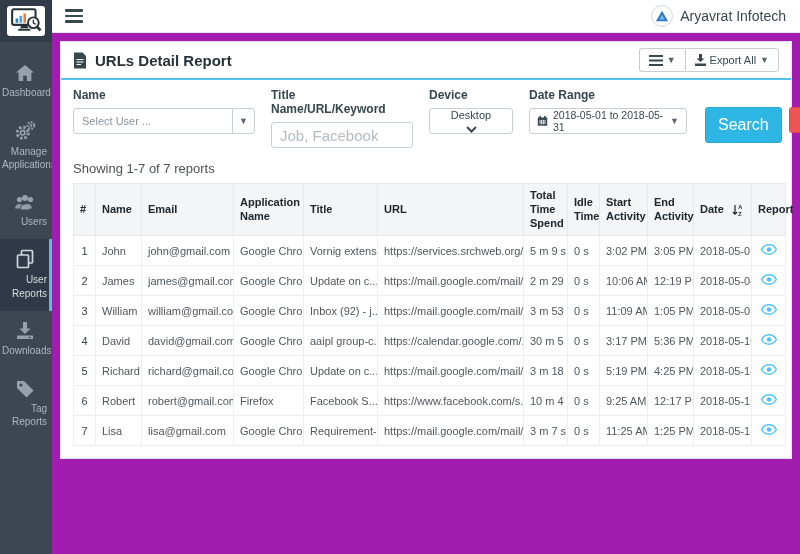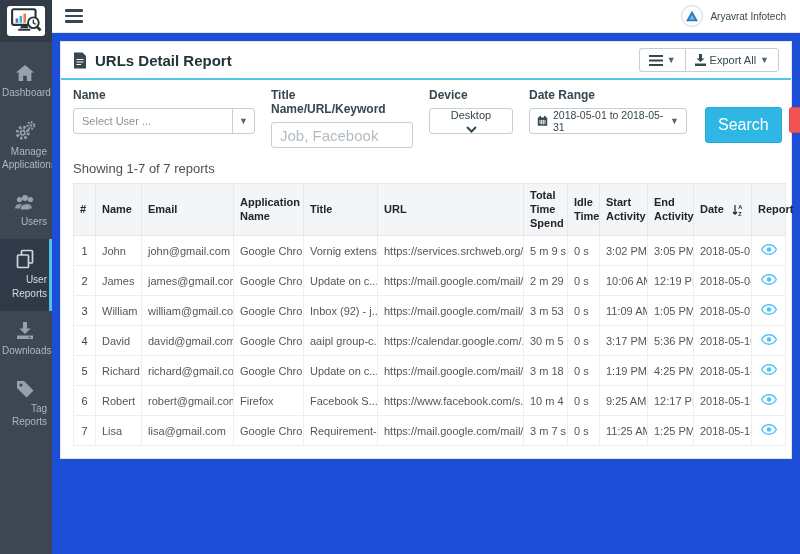--- a/index.html
+++ b/index.html
@@ -18,23 +18,23 @@
   .nav-item.active { background:#303947; border-right:3px solid #4fc1e9; }
   .nav-item.active .lbl { color:#d6dde2; }
 
   
   .right { flex:1; display:flex; flex-direction:column; min-width:0; }
   .topbar { height:33px; background:#fff; border-bottom:1px solid #e5e8eb; display:flex; align-items:center; justify-content:space-between; padding:0 14px 0 13px; }
   .hamburger { width:18px; cursor:pointer; }
   .hamburger span { display:block; height:2.5px; background:#37474f; margin:3px 0; border-radius:1px; }
   .brand { display:flex; align-items:center; gap:7px; cursor:pointer; }
   .avatar { width:22px; height:22px; border-radius:50%; border:1px solid #d3dae0; background:#fdfdfd; display:flex; align-items:center; justify-content:center; }
-  .brand-name { font-size:10px; color:#37474f; }
-
-  .content { flex:1; background:#1d4ed8; padding:8px; min-width:0; }
+  .brand-name { font-size:14px; color:#37474f; }
+
+  .content { flex:1; background:#a21caf; padding:8px; min-width:0; }
 
   
   .card { background:#fff; border:1px solid #e1e5e8; }
   .card-header { display:flex; justify-content:space-between; align-items:center; padding:6px 12px; border-bottom:2px solid #56c4ea; }
   .title-wrap { display:flex; align-items:center; gap:8px; }
   .page-title { font-size:15px; font-weight:bold; color:#263238; }
   .btn-group { display:flex; }
   .btn { display:flex; align-items:center; gap:4px; background:#fff; border:1px solid #c7cdd2; height:24px; padding:0 9px; font-size:11px; color:#37474f; cursor:pointer; }
   .btn:first-child { border-radius:3px 0 0 3px; border-right:none; }
   .btn:last-child { border-radius:0 3px 3px 0; }
@@ -354,21 +354,21 @@
                 </tr>
                 <tr>
                   <td class="col-num">5</td>
                   <td>Richard</td>
                   <td>richard@gmail.com</td>
                   <td>Google Chrome</td>
                   <td>Update on c...</td>
                   <td>https://mail.google.com/mail/...</td>
                   <td>3 m 18 s</td>
                   <td>0 s</td>
-                  <td>1:19 PM</td>
+                  <td>5:19 PM</td>
                   <td>4:25 PM</td>
                   <td>2018-05-14</td>
                   <td class="col-report"><svg class="eye" width="16" height="11" viewBox="0 0 16 11">
                       <path d="M8 .8C4.8.8 2.1 2.7.7 5.5 2.1 8.3 4.8 10.2 8 10.2s5.9-1.9 7.3-4.7C13.9 2.7 11.2.8 8 .8z" fill="none" stroke="#4fc3f7" stroke-width="1.4"></path>
                       <circle cx="8" cy="5.5" r="2.3" fill="#4fc3f7"></circle>
                     </svg></td>
                 </tr>
                 <tr>
                   <td class="col-num">6</td>
                   <td>Robert</td>

